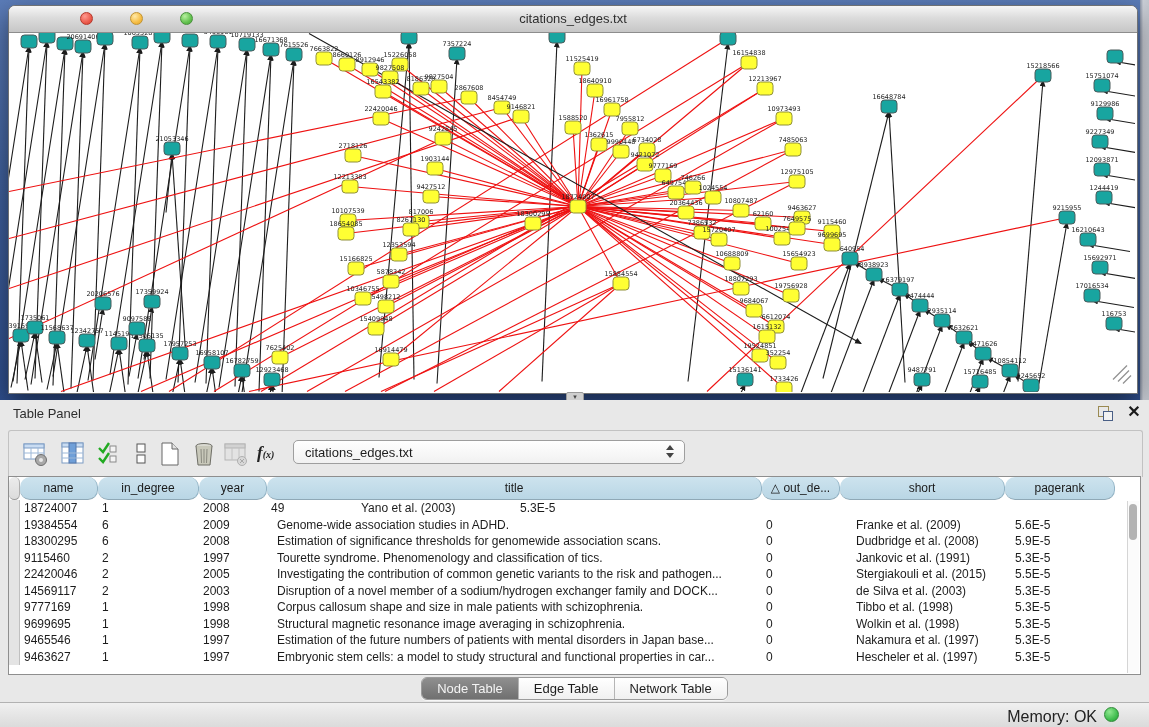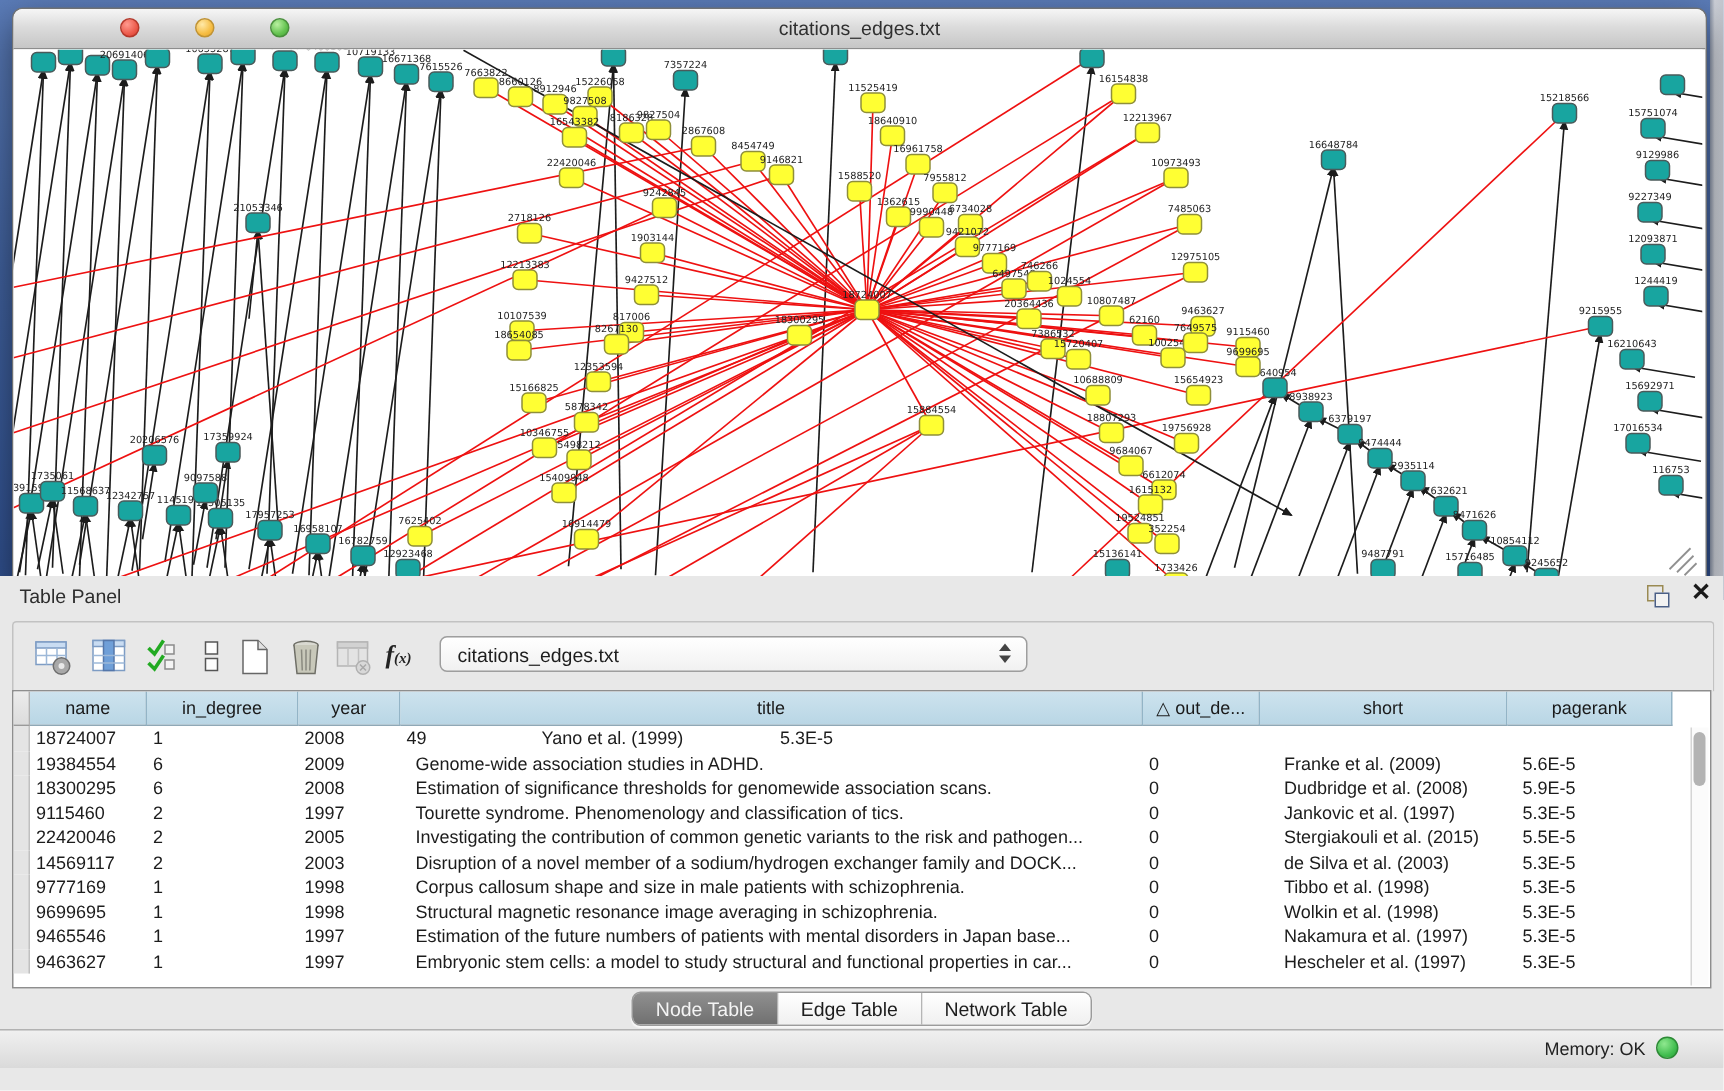--- a/index.html
+++ b/index.html
@@ -18,21 +18,21 @@
   .tl-btn{position:absolute;top:6px;width:13px;height:13px;border-radius:50%;box-sizing:border-box;}
   .tl-red{left:71px;background:radial-gradient(circle at 35% 30%,#ff9a8f,#ec5b4c 60%,#d33a2c);border:1px solid #b5382b;}
   .tl-yellow{left:121px;background:radial-gradient(circle at 35% 30%,#ffe9a8,#f6bd43 60%,#e2a42c);border:1px solid #c09334;}
   .tl-green{left:171px;background:radial-gradient(circle at 35% 30%,#b8f0a0,#63c24f 60%,#47a338);border:1px solid #49903c;}
   .win-title{position:absolute;left:0;right:0;top:5px;text-align:center;font-size:13px;color:#2f2f2f;}
   .canvas{position:absolute;left:0;top:27px;width:1126px;height:359px;background:#fff;overflow:hidden;}
   
   .grabber{position:absolute;left:566px;top:392px;width:16px;height:9px;background:#cfcfcf;
        border:1px solid #9a9a9a;border-radius:2px;font-size:7px;line-height:7px;text-align:center;color:#444;}
   
-  .panel{position:absolute;left:0;top:384px;width:1149px;height:327px;background:#e8e8e8;}
+  .panel{position:absolute;left:0;top:400px;width:1149px;height:327px;background:#e8e8e8;}
   .panel-header{position:absolute;left:0;top:0;width:100%;height:26px;}
   .panel-title{position:absolute;left:13px;top:6px;font-size:13px;color:#2d2d2d;}
   .float-ico{position:absolute;left:1098px;top:6px;width:15px;height:15px;}
   .float-back{position:absolute;left:0;top:0;width:9px;height:9px;border:1px solid #9a8a52;background:transparent;}
   .float-front{position:absolute;left:5px;top:5px;width:8px;height:8px;border:1px solid #4a5f86;background:#f2f2f2;}
   .close-ico{position:absolute;left:1125px;top:3px;width:18px;height:18px;font-size:16px;font-weight:bold;
        color:#1a1a1a;text-align:center;line-height:18px;}
   .toolbar{position:absolute;left:8px;top:30px;width:1133px;height:46px;border:1px solid #c2c2c2;
        border-bottom:none;background:#e8e8e8;border-radius:3px 3px 0 0;}
   .tb-ico{position:absolute;top:10px;width:26px;height:26px;}
@@ -46,40 +46,40 @@
   .combo-arrows{position:absolute;right:9px;top:4px;width:9px;height:16px;}
   .tri-up{width:0;height:0;border-left:4px solid transparent;border-right:4px solid transparent;
       border-bottom:5px solid #444;margin-bottom:3px;}
   .tri-down{width:0;height:0;border-left:4px solid transparent;border-right:4px solid transparent;
       border-top:5px solid #444;}
   .tablebox{position:absolute;left:8px;top:76px;width:1133px;height:199px;box-sizing:border-box;
       border:1px solid #8e8e8e;background:#fff;overflow:hidden;}
   .thead{position:absolute;left:0;top:0;height:23px;display:flex;}
   .th{box-sizing:border-box;height:23px;background:linear-gradient(180deg,#cde3ee,#b9d6e5);
       border-right:1px solid #93b4c6;border-bottom:1px solid #8fa8b6;font-size:12px;color:#1a1a1a;
-      display:flex;align-items:center;justify-content:center;overflow:hidden;white-space:nowrap;}
+      display:flex;align-items:center;justify-content:center;overflow:hidden;white-space:nowrap;border-radius:10px;}
   .gutter-h{background:linear-gradient(180deg,#ececec,#dcdcdc);border-right:1px solid #b0b0b0;border-bottom:1px solid #9a9a9a;}
   .tbody{position:absolute;left:0;top:23px;right:0;bottom:0;}
   .trow{display:flex;height:16.5px;}
   .td{box-sizing:border-box;font-size:12px;color:#1c1c1c;white-space:nowrap;overflow:hidden;
       line-height:16.5px;}
   .gutter-c{background:#e4e4e4;border-right:1px solid #c0c0c0;}
   .vscroll{position:absolute;right:1px;top:24px;width:11px;height:172px;background:#fbfbfb;
       border-left:1px solid #d5d5d5;}
   .vthumb{position:absolute;left:1px;top:3px;width:8px;height:36px;border-radius:4px;background:#b3b3b3;}
   .tabs{position:absolute;left:0;right:0;top:277px;height:22px;text-align:center;}
   .seg{display:inline-flex;border:1px solid #9b9b9b;border-radius:6px;overflow:hidden;
       box-shadow:0 1px 1px rgba(255,255,255,.7);}
   .seg-btn{padding:2px 15px;font-size:13px;background:linear-gradient(180deg,#ffffff,#f0f0f0);
       color:#1d1d1d;border-right:1px solid #b5b5b5;line-height:17px;}
   .seg-btn:last-child{border-right:none;}
   .seg-btn.active{background:linear-gradient(180deg,#8f8f8f,#707070);color:#f4f4f4;}
   .statusbar{position:absolute;left:0;top:302px;width:1149px;height:25px;
       background:linear-gradient(180deg,#f0f0f0,#dadada);border-top:1px solid #b2b2b2;}
-  .mem-label{position:absolute;right:52px;top:5px;font-size:12px;color:#222;text-align:center;}
+  .mem-label{position:absolute;right:52px;top:5px;font-size:16px;color:#222;text-align:center;}
   .mem-led{position:absolute;right:30px;top:4px;width:15px;height:15px;border-radius:50%;
       background:radial-gradient(circle at 35% 30%,#8fe88f,#3dbb4c 65%,#2f9e3b);border:1px solid #2d8a36;box-sizing:border-box;}
 </style>
 </head>
 <body>
 
 <div class="desktop"></div>
 <div class="right-sliver"></div>
 
 <div class="frame">
@@ -611,21 +611,21 @@
         <div class="th" style="width: 165px;">short</div>
         <div class="th" style="width: 110px;">pagerank</div>
       </div>
     <div class="tbody" id="tbody">
         <div class="trow">
           <div class="td gutter-c" style="width: 11px;"></div>
           <div class="td" style="width: 78px; padding-left: 4px;">18724007</div>
           <div class="td" style="width: 101px; padding-left: 4px;">1</div>
           <div class="td" style="width: 68px; padding-left: 4px;">2008</div>
           <div class="td" style="width: 78px; padding-left: 4px;">49</div>
-          <div class="td" style="width: 165px; padding-left: 16px;">Yano et al. (1999)</div>
+          <div class="td" style="width: 165px; padding-left: 16px;">Yano et al. (2003)</div>
           <div class="td" style="width: 110px; padding-left: 10px;">5.3E-5</div>
         </div>
         <div class="trow">
           <div class="td gutter-c" style="width: 11px;"></div>
           <div class="td" style="width: 78px; padding-left: 4px;">19384554</div>
           <div class="td" style="width: 101px; padding-left: 4px;">6</div>
           <div class="td" style="width: 68px; padding-left: 4px;">2009</div>
           <div class="td" style="width: 495px; padding-left: 10px;">Genome-wide association studies in ADHD.</div>
           <div class="td" style="width: 78px; padding-left: 4px;">0</div>
           <div class="td" style="width: 165px; padding-left: 16px;">Franke et al. (2009)</div>
@@ -641,21 +641,21 @@
           <div class="td" style="width: 165px; padding-left: 16px;">Dudbridge et al. (2008)</div>
           <div class="td" style="width: 110px; padding-left: 10px;">5.9E-5</div>
         </div>
         <div class="trow">
           <div class="td gutter-c" style="width: 11px;"></div>
           <div class="td" style="width: 78px; padding-left: 4px;">9115460</div>
           <div class="td" style="width: 101px; padding-left: 4px;">2</div>
           <div class="td" style="width: 68px; padding-left: 4px;">1997</div>
           <div class="td" style="width: 495px; padding-left: 10px;">Tourette syndrome. Phenomenology and classification of tics.</div>
           <div class="td" style="width: 78px; padding-left: 4px;">0</div>
-          <div class="td" style="width: 165px; padding-left: 16px;">Jankovic et al. (1997)</div>
+          <div class="td" style="width: 165px; padding-left: 16px;">Jankovic et al. (1991)</div>
           <div class="td" style="width: 110px; padding-left: 10px;">5.3E-5</div>
         </div>
         <div class="trow">
           <div class="td gutter-c" style="width: 11px;"></div>
           <div class="td" style="width: 78px; padding-left: 4px;">22420046</div>
           <div class="td" style="width: 101px; padding-left: 4px;">2</div>
           <div class="td" style="width: 68px; padding-left: 4px;">2005</div>
           <div class="td" style="width: 495px; padding-left: 10px;">Investigating the contribution of common genetic variants to the risk and pathogen...</div>
           <div class="td" style="width: 78px; padding-left: 4px;">0</div>
           <div class="td" style="width: 165px; padding-left: 16px;">Stergiakouli et al. (2015)</div>

